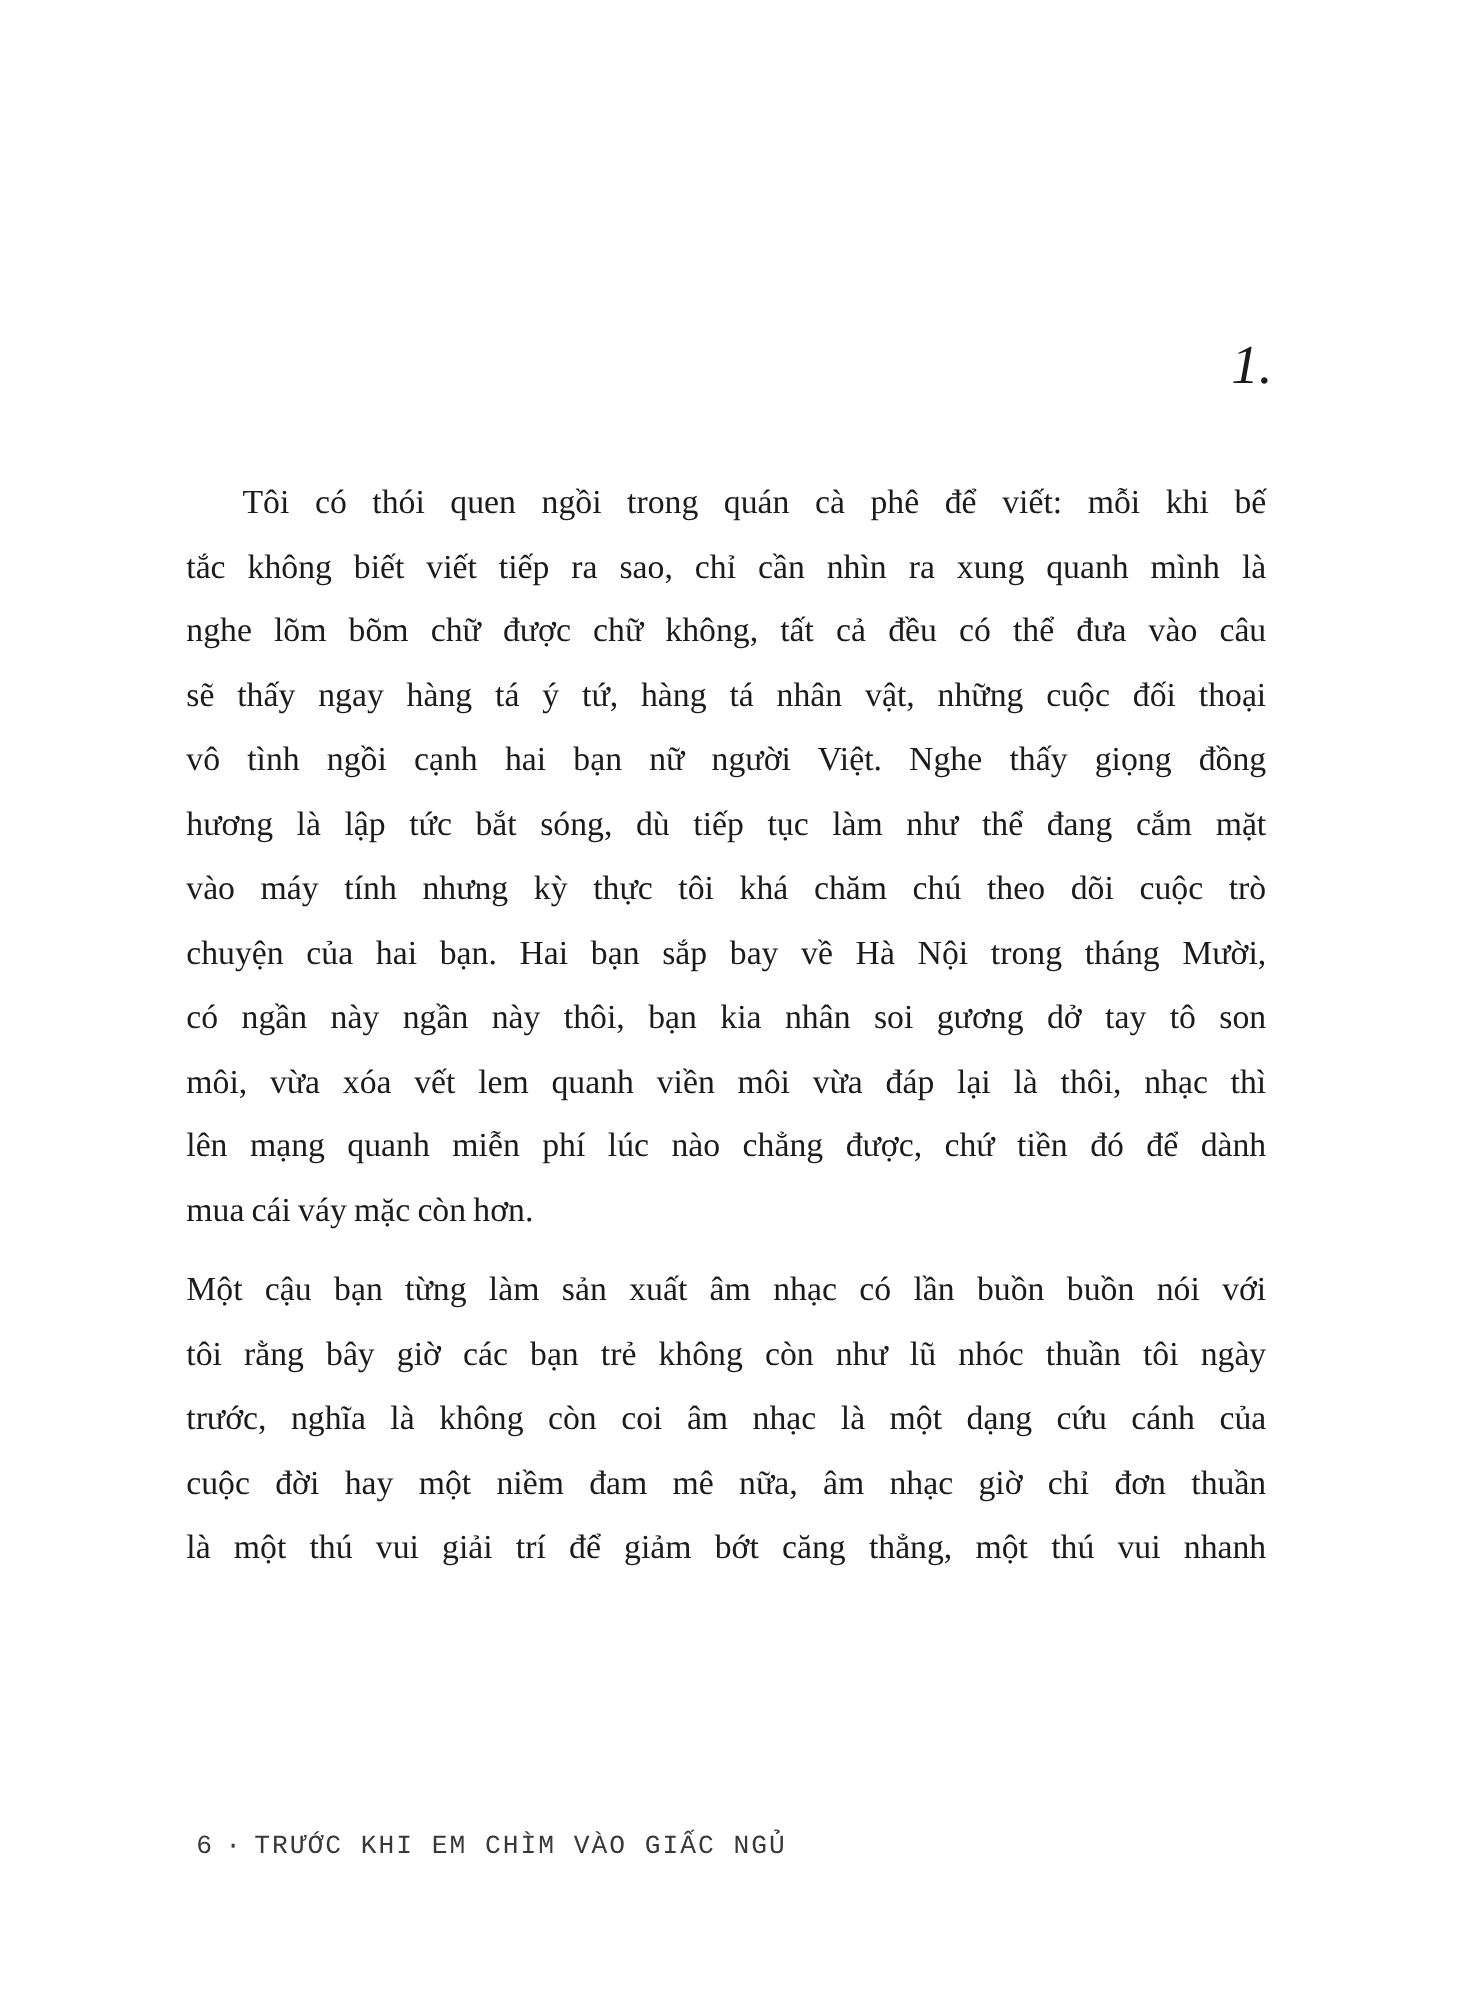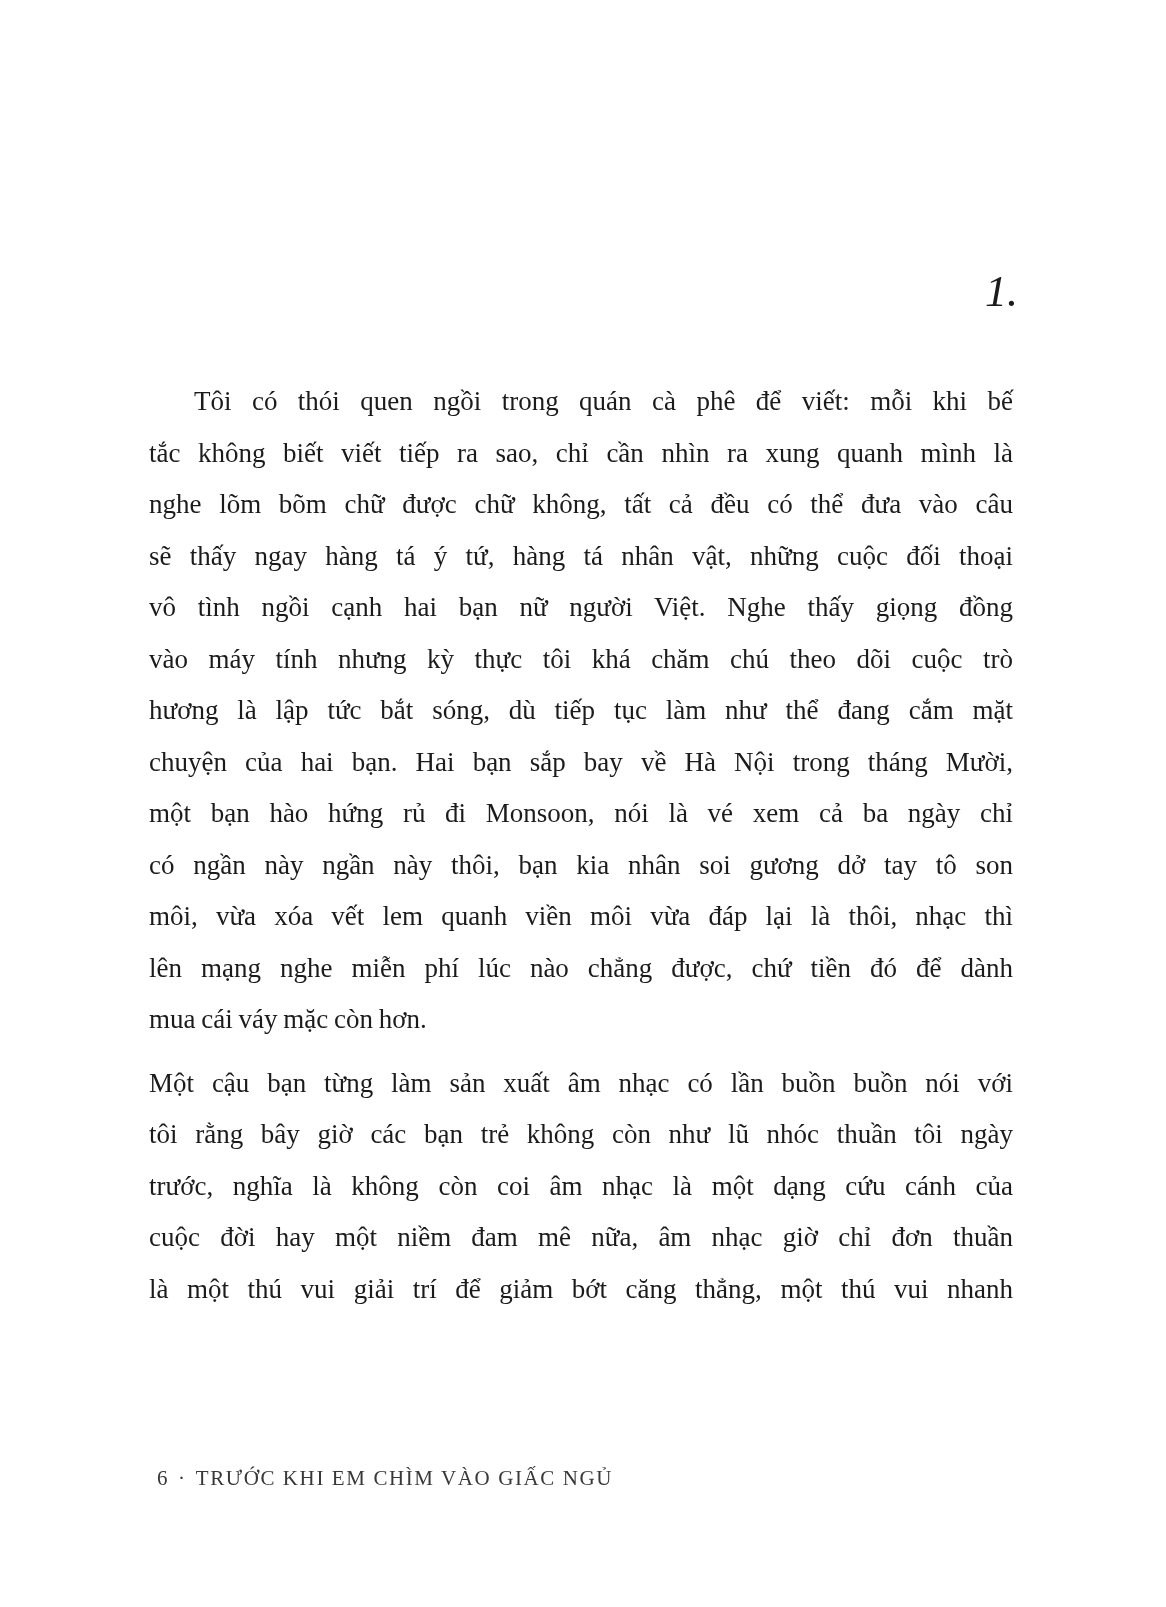--- a/index.html
+++ b/index.html
@@ -45,21 +45,21 @@
   
   .para .line:last-child { text-align-last: left; }
   
   .para.justify-last .line:last-child { text-align-last: justify; }
   .line.first { text-indent: 45px; }
 
   .footer {
     position: absolute;
     left: 157px;
     top: 1466px;
-    font-family: Liberation Serif, serif;
+    font-family: Liberation Mono, monospace;
     font-size: 21px;
     letter-spacing: 1.6px;
     color: var(--footer-text, #383838);
     white-space: nowrap;
   }
   .footer .sep { margin: 0 9px; }
 </style>
 </head>
 <body>
 
@@ -67,27 +67,26 @@
 
   <div class="chapter-number">1.</div>
 
   <div class="body-text">
       <div class="para">
         <div class="line first">Tôi có thói quen ngồi trong quán cà phê để viết: mỗi khi bế</div>
         <div class="line">tắc không biết viết tiếp ra sao, chỉ cần nhìn ra xung quanh mình là</div>
         <div class="line">nghe lõm bõm chữ được chữ không, tất cả đều có thể đưa vào câu</div>
         <div class="line">sẽ thấy ngay hàng tá ý tứ, hàng tá nhân vật, những cuộc đối thoại</div>
         <div class="line">vô tình ngồi cạnh hai bạn nữ người Việt. Nghe thấy giọng đồng</div>
+        <div class="line">hương là lập tức bắt sóng, dù tiếp tục làm như thể đang cắm mặt</div>
         <div class="line">vào máy tính nhưng kỳ thực tôi khá chăm chú theo dõi cuộc trò</div>
-        <div class="line">hương là lập tức bắt sóng, dù tiếp tục làm như thể đang cắm mặt</div>
         <div class="line">chuyện của hai bạn. Hai bạn sắp bay về Hà Nội trong tháng Mười,</div>
-        <div class="line">một bạn hào hứng rủ đi Monsoon, nói là vé xem cả ba ngày chỉ</div>
         <div class="line">có ngần này ngần này thôi, bạn kia nhân soi gương dở tay tô son</div>
         <div class="line">môi, vừa xóa vết lem quanh viền môi vừa đáp lại là thôi, nhạc thì</div>
-        <div class="line">lên mạng nghe miễn phí lúc nào chẳng được, chứ tiền đó để dành</div>
+        <div class="line">lên mạng quanh miễn phí lúc nào chẳng được, chứ tiền đó để dành</div>
         <div class="line">mua cái váy mặc còn hơn.</div>
       </div>
       <div class="para justify-last">
         <div class="line">Một cậu bạn từng làm sản xuất âm nhạc có lần buồn buồn nói với</div>
         <div class="line">tôi rằng bây giờ các bạn trẻ không còn như lũ nhóc thuần tôi ngày</div>
         <div class="line">trước, nghĩa là không còn coi âm nhạc là một dạng cứu cánh của</div>
         <div class="line">cuộc đời hay một niềm đam mê nữa, âm nhạc giờ chỉ đơn thuần</div>
         <div class="line">là một thú vui giải trí để giảm bớt căng thẳng, một thú vui nhanh</div>
       </div>
     </div>

